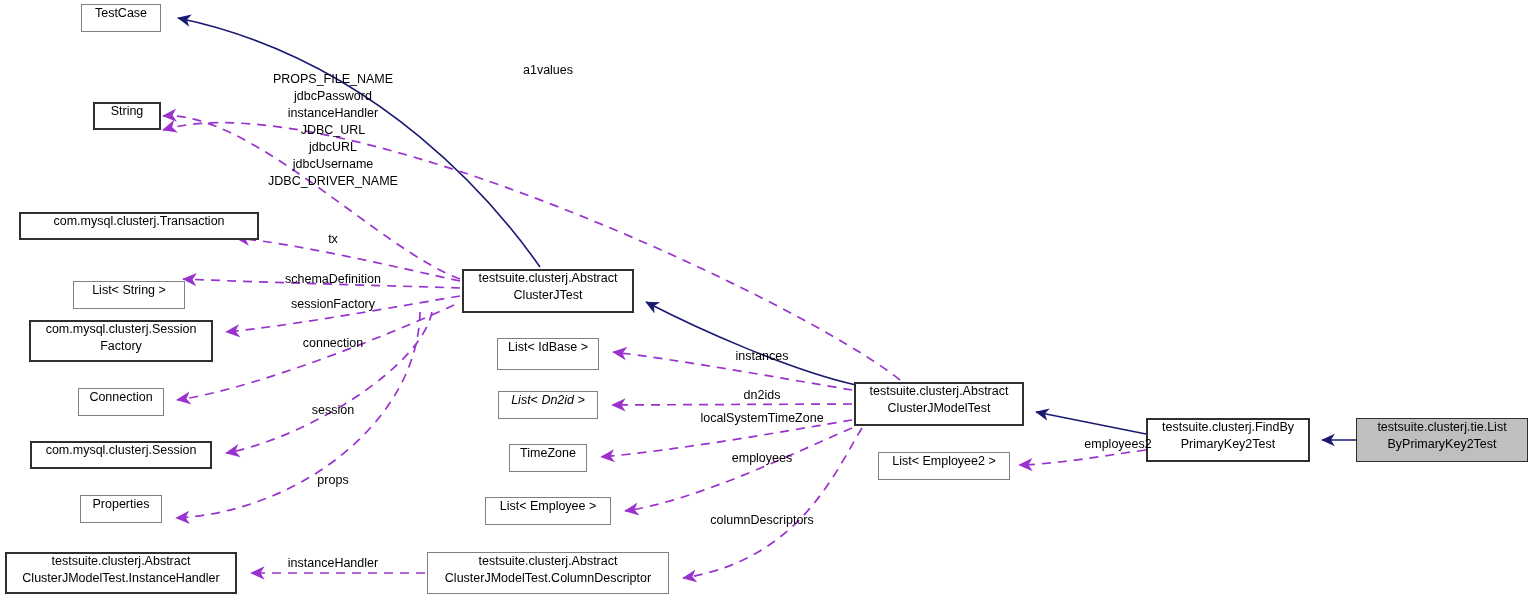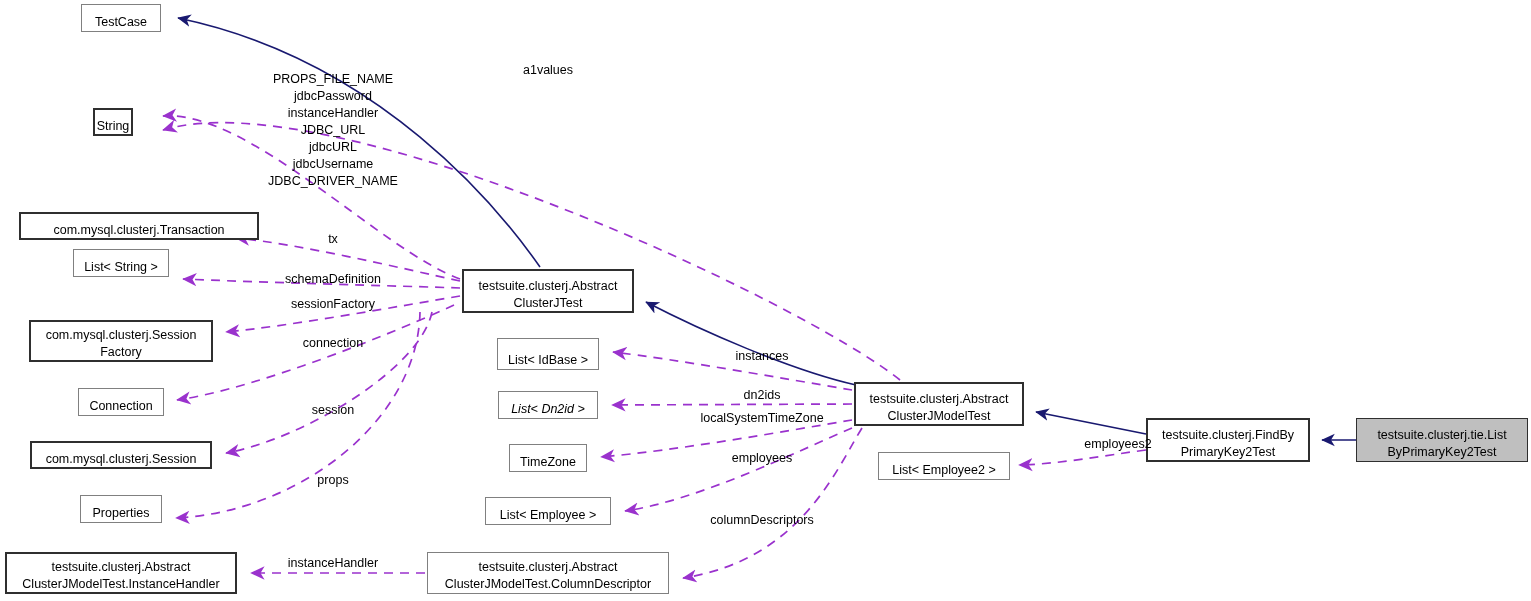--- a/index.html
+++ b/index.html
@@ -20,21 +20,21 @@
     position: absolute;
     left: 0;
     top: 0;
     width: 1531px;
     height: 601px;
   }
   .node {
     position: absolute;
     box-sizing: border-box;
     display: flex;
-    align-items: flex-end;
+    align-items: flex-start;
     justify-content: center;
     text-align: center;
     font-size: 12.5px;
     line-height: 17px;
     color: #000000;
     background: #ffffff;
     border: 1px solid #808080;
     white-space: pre-line;
     z-index: 5;
   }
@@ -128,27 +128,27 @@
       <path d="M862,428 C836,470 800,560 683,578" fill="none" stroke="#9a32cd" stroke-width="1.7" stroke-dasharray="9,7" marker-end="url(#arrow-purple)"></path>
     </g>
     <g>
       <path d="M1146,450 C1100,456 1060,464 1019,465" fill="none" stroke="#9a32cd" stroke-width="1.7" stroke-dasharray="9,7" marker-end="url(#arrow-purple)"></path>
     </g>
   </svg>
 
   <div class="node light" style="left:81px; top:4px; width:80px; height:28px;">
     <span>TestCase</span>
   </div>
-  <div class="node dark" style="left:93px; top:108px; width:40px; height:28px;">
+  <div class="node dark" style="left:93px; top:102px; width:68px; height:28px;">
     <span>String</span>
   </div>
   <div class="node dark" style="left:19px; top:212px; width:240px; height:28px;">
     <span>com.mysql.clusterj.Transaction</span>
   </div>
-  <div class="node light" style="left:73px; top:249px; width:96px; height:28px;">
+  <div class="node light" style="left:73px; top:281px; width:112px; height:28px;">
     <span>List&lt; String &gt;</span>
   </div>
   <div class="node dark" style="left:29px; top:320px; width:184px; height:42px;">
     <span>com.mysql.clusterj.Session
 Factory</span>
   </div>
   <div class="node light" style="left:78px; top:388px; width:86px; height:28px;">
     <span>Connection</span>
   </div>
   <div class="node dark" style="left:30px; top:441px; width:182px; height:28px;">

